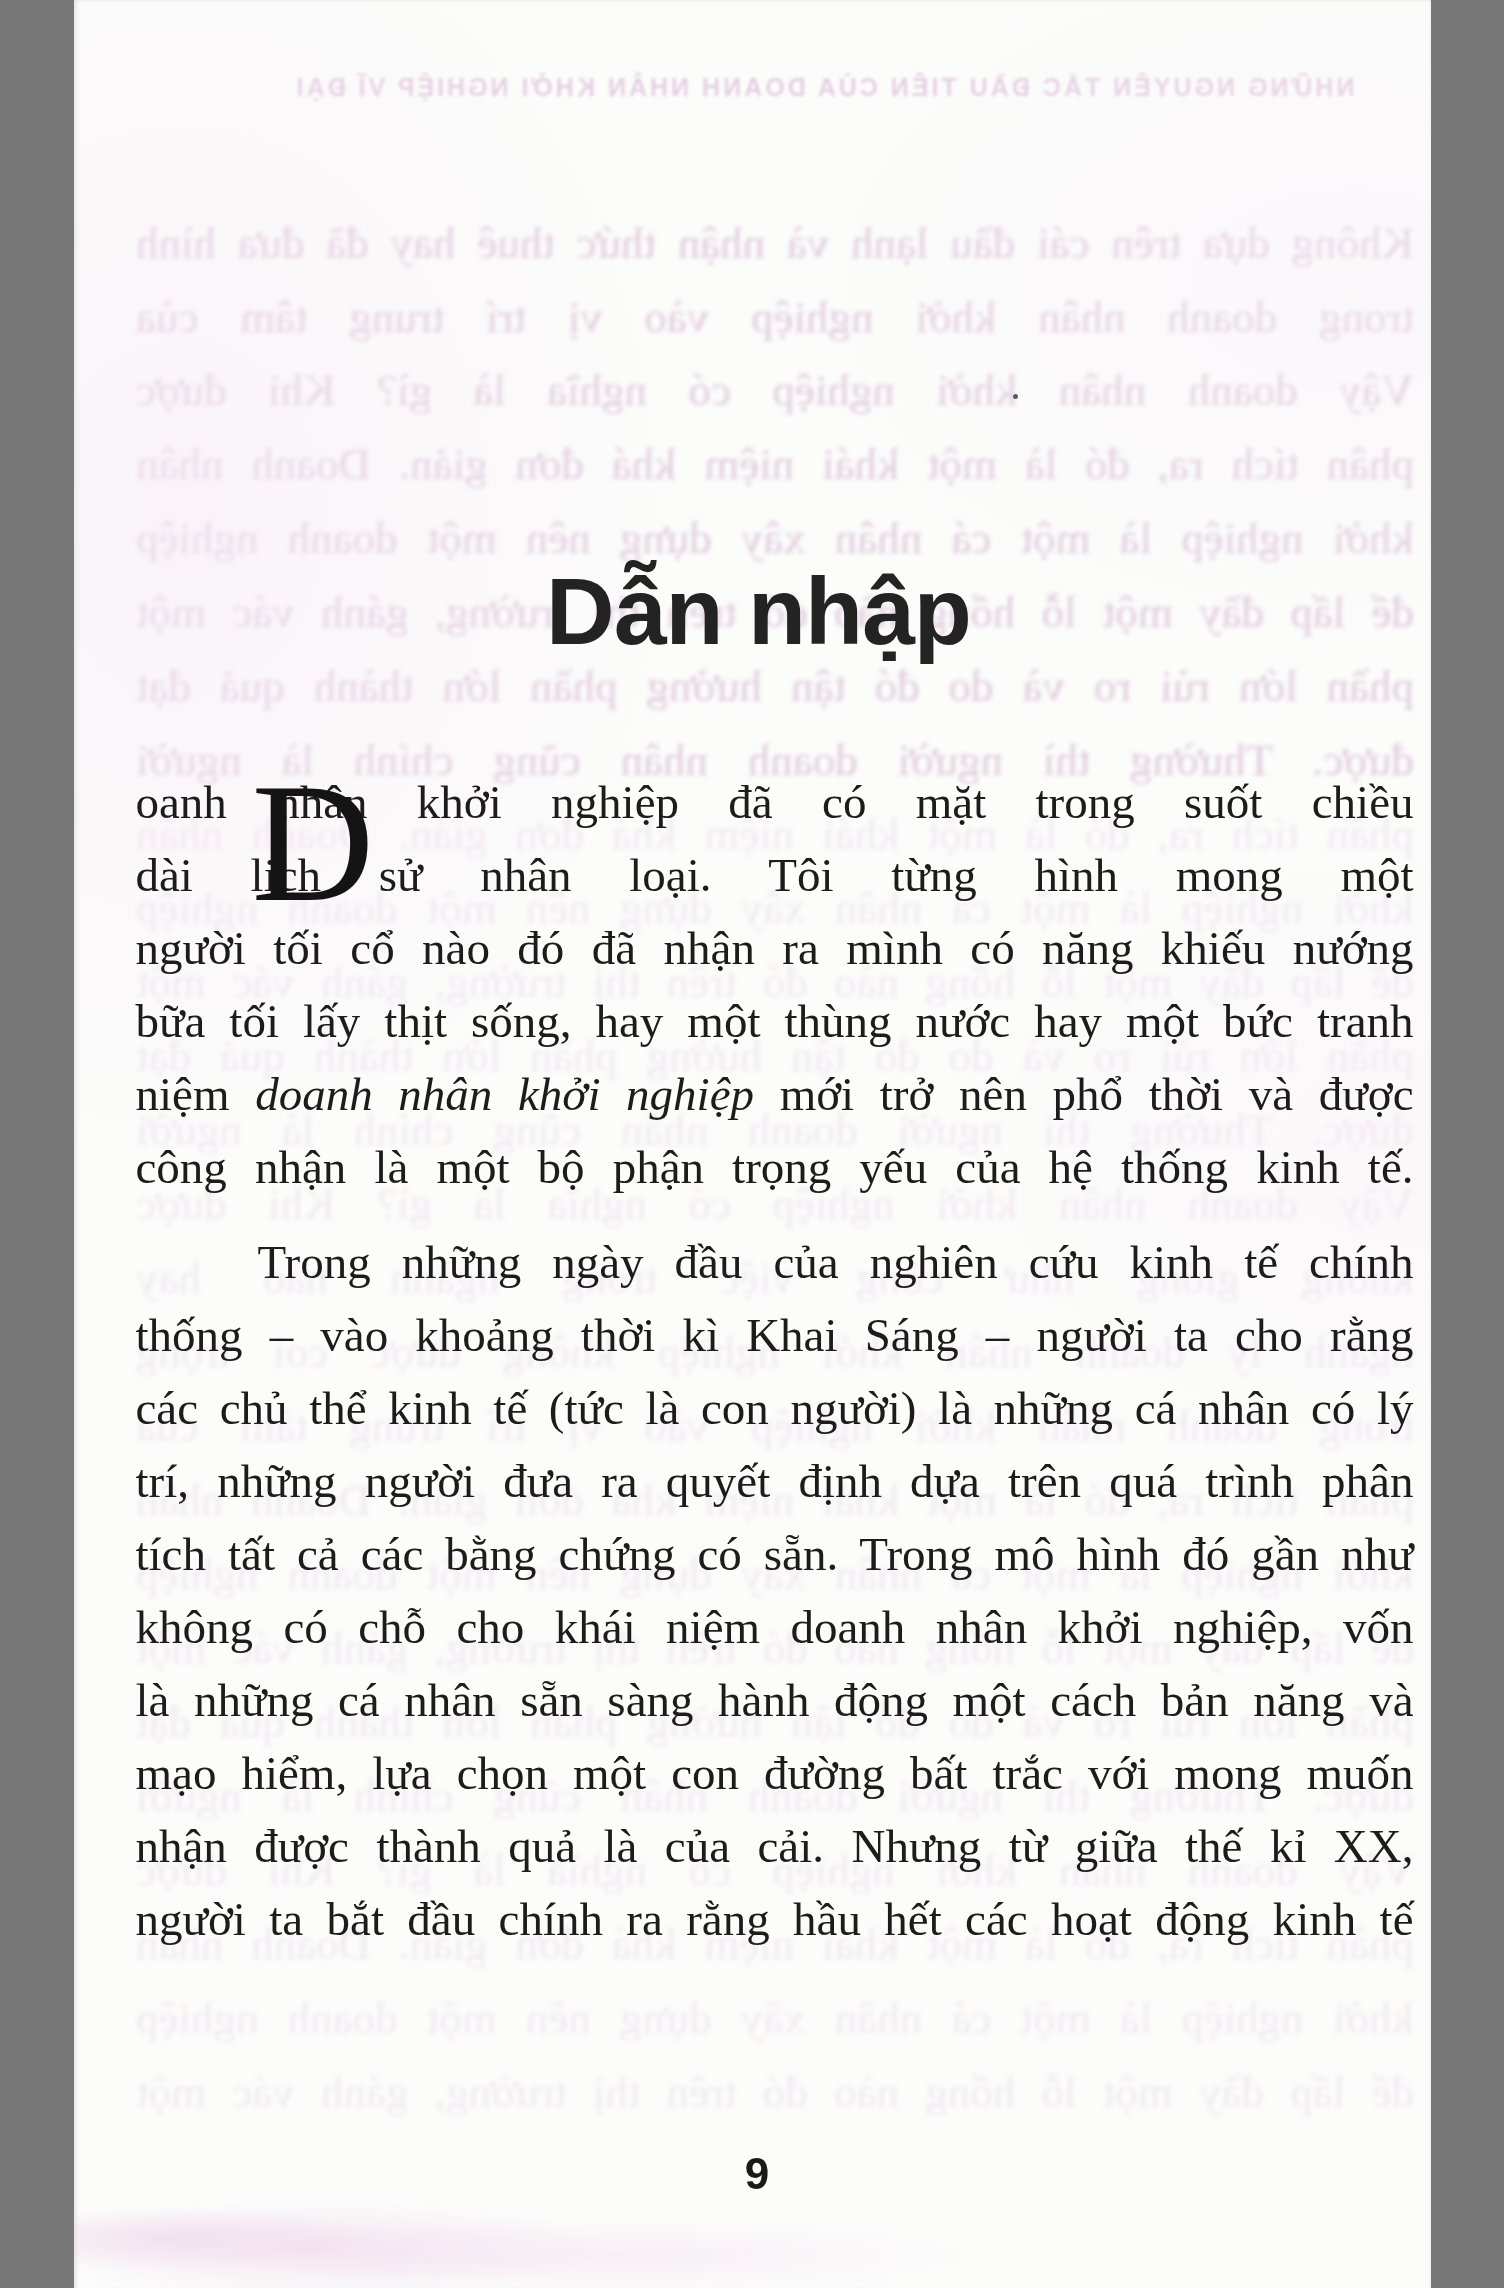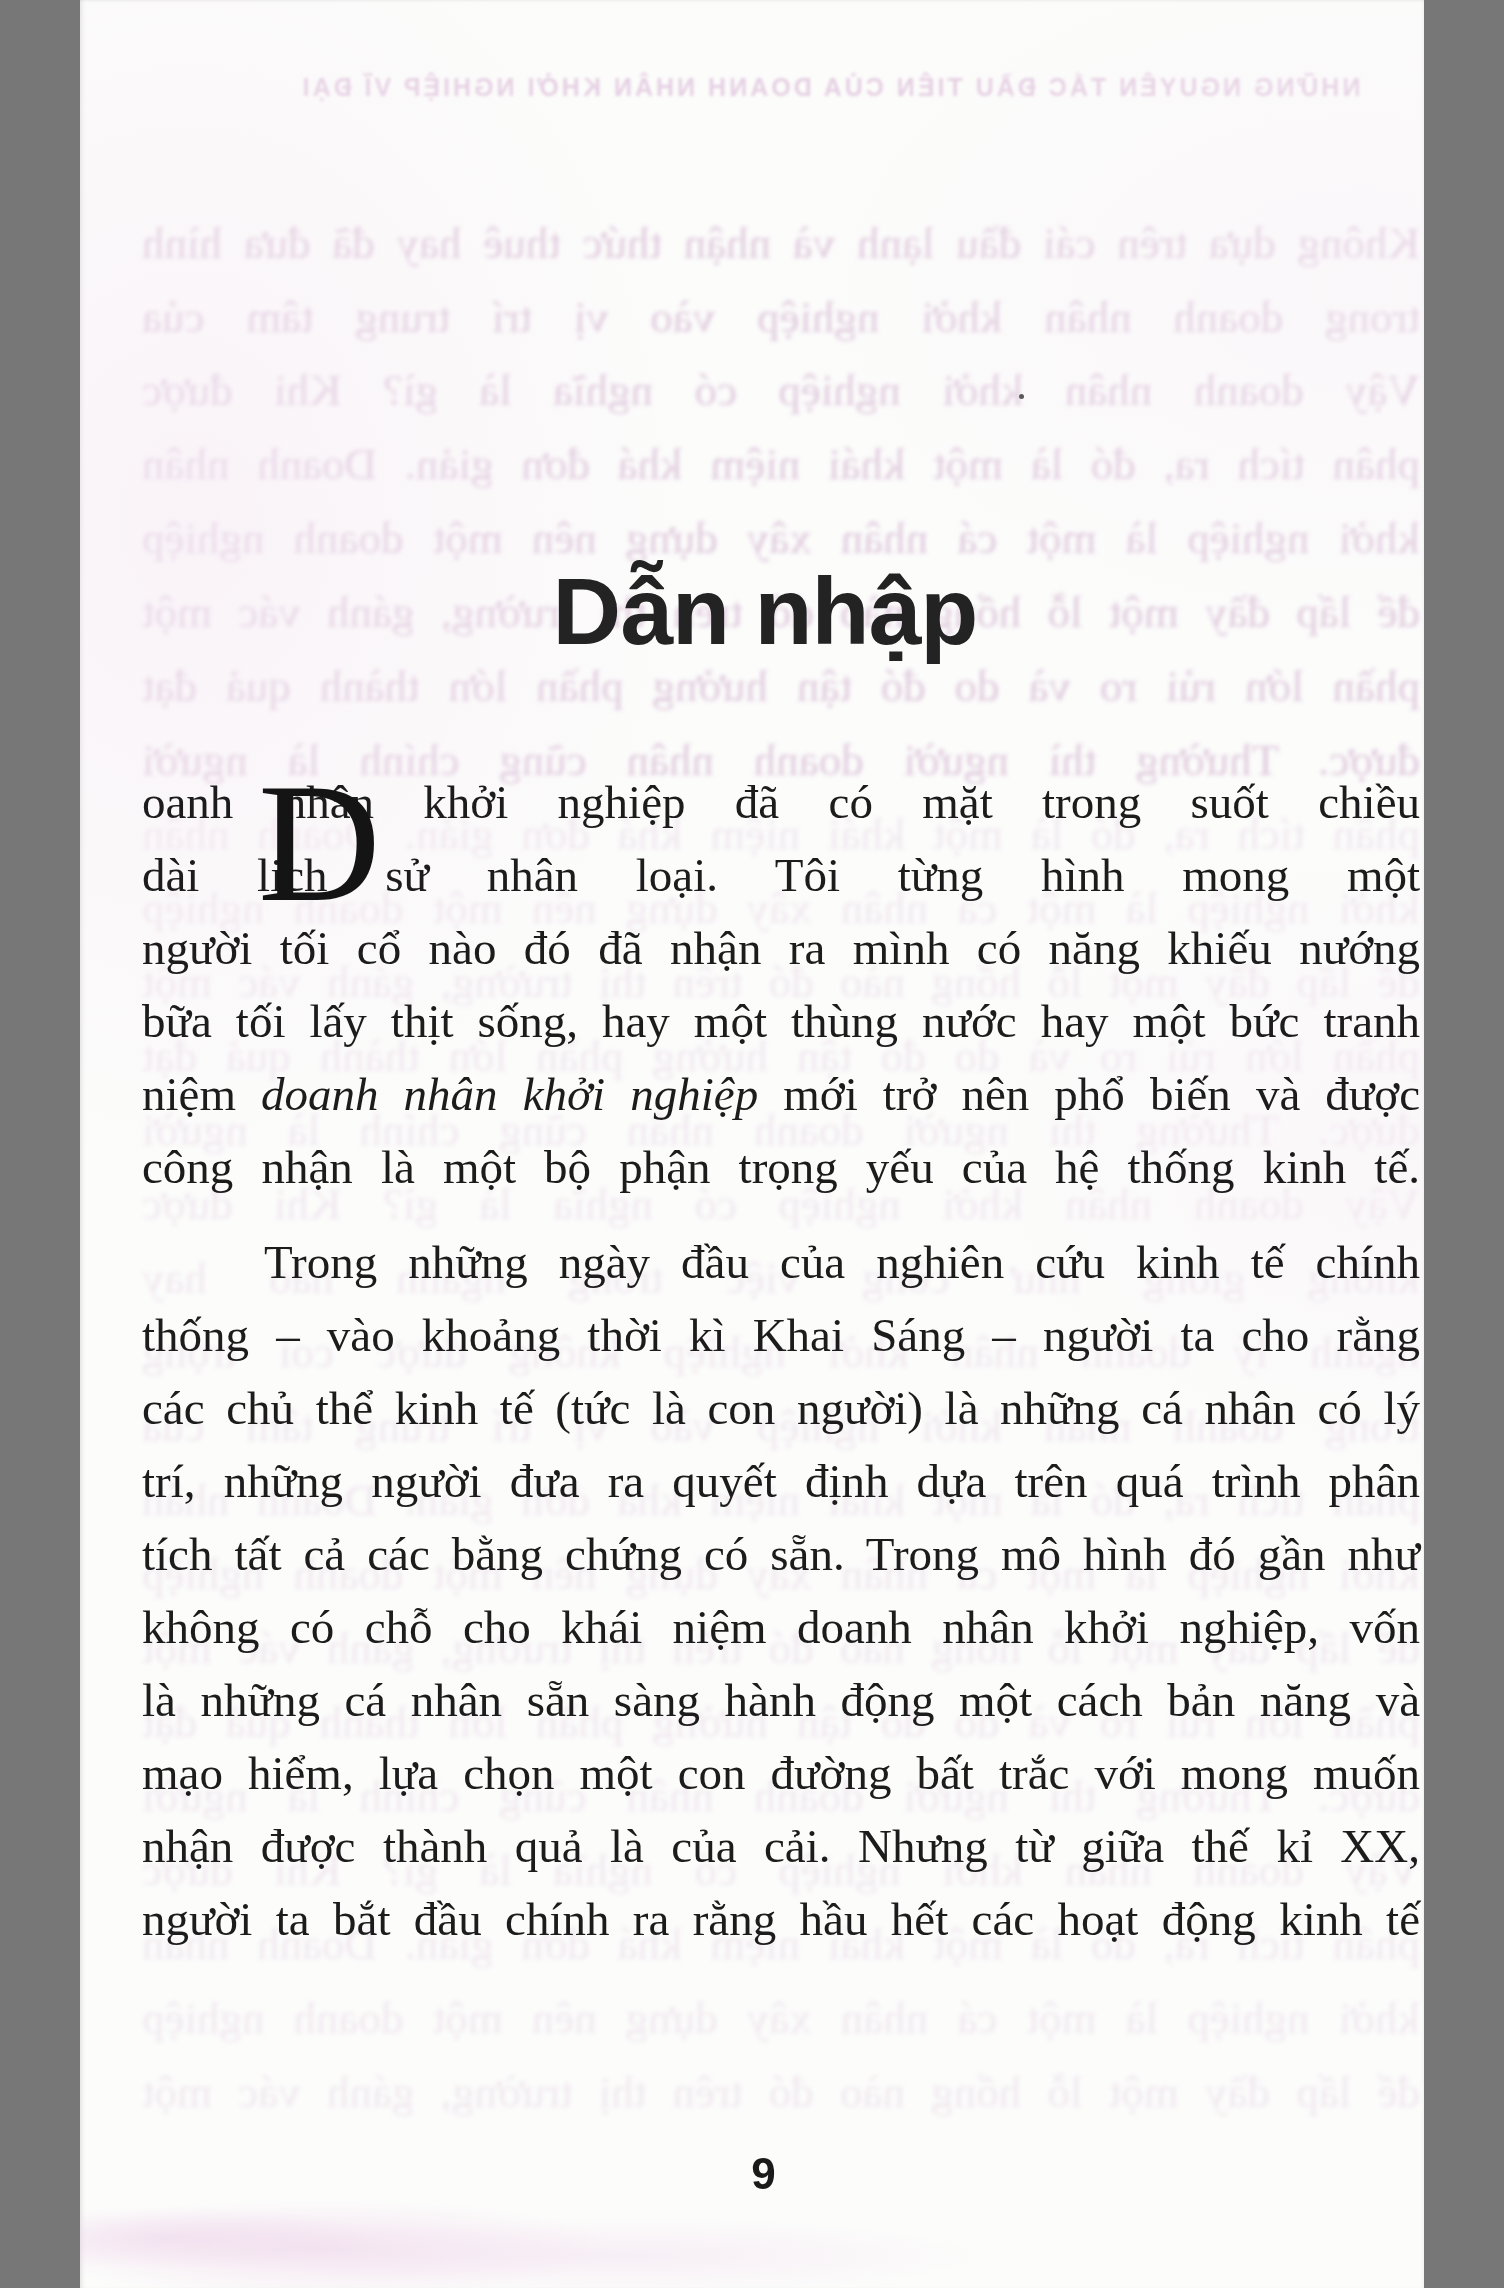--- a/index.html
+++ b/index.html
@@ -4,20 +4,21 @@
 <style>
   html,body{margin:0;padding:0;background:#777;}
   .page{
     position:relative;
     width:1344px;height:2288px;
     margin:0 auto;
     background:#fcfcfb;
     overflow:hidden;
     font-family:"Liberation Serif","DejaVu Serif",serif;
     box-shadow:inset 4px 0 4px -2px rgba(0,0,0,.10), inset 0 3px 3px -2px rgba(0,0,0,.06), inset -3px 0 3px -2px rgba(0,0,0,.05);
+    padding-left:13px;
   }
   
   .page::before{
     content:"";position:absolute;inset:0;pointer-events:none;z-index:3;
     background:
       radial-gradient(420px 70px at 240px 2248px, rgba(238,212,234,.60), transparent 70%),
       radial-gradient(520px 55px at 540px 2256px, rgba(241,222,239,.45), transparent 70%),
       radial-gradient(300px 45px at 90px 2238px,  rgba(236,210,233,.50), transparent 70%),
       radial-gradient(700px 900px at 110px 520px, rgba(247,236,246,.55), transparent 72%),
       radial-gradient(800px 500px at 1280px 290px, rgba(248,240,248,.40), transparent 72%),
@@ -114,21 +115,21 @@
   <div class="chapter-title">Dẫn nhập</div>
 
   <div class="body-col">
 
   <div class="para">
         <span class="drop-cap">D</span>
         <div class="line beside-cap"><span>oanh nhân khởi nghiệp đã có mặt trong suốt chiều</span></div>
         <div class="line beside-cap"><span>dài lịch sử nhân loại. Tôi từng hình mong một</span></div>
         <div class="line"><span>người tối cổ nào đó đã nhận ra mình có năng khiếu nướng</span></div>
         <div class="line"><span>bữa tối lấy thịt sống, hay một thùng nước hay một bức tranh</span></div>
-        <div class="line"><span>niệm </span><em>doanh nhân khởi nghiệp</em><span> mới trở nên phổ biến và được</span></div>
+        <div class="line"><span>niệm </span><em>doanh nhân khởi nghiệp</em><span> mới trở nên phổ thời và được</span></div>
         <div class="line"><span>công nhận là một bộ phận trọng yếu của hệ thống kinh tế.</span></div>
       </div>
       <div class="para">
         <div class="line indent-first"><span>Trong những ngày đầu của nghiên cứu kinh tế chính</span></div>
         <div class="line"><span>thống – vào khoảng thời kì Khai Sáng – người ta cho rằng</span></div>
         <div class="line"><span>các chủ thể kinh tế (tức là con người) là những cá nhân có lý</span></div>
         <div class="line"><span>trí, những người đưa ra quyết định dựa trên quá trình phân</span></div>
         <div class="line"><span>tích tất cả các bằng chứng có sẵn. Trong mô hình đó gần như</span></div>
         <div class="line"><span>không có chỗ cho khái niệm doanh nhân khởi nghiệp, vốn</span></div>
         <div class="line"><span>là những cá nhân sẵn sàng hành động một cách bản năng và</span></div>

